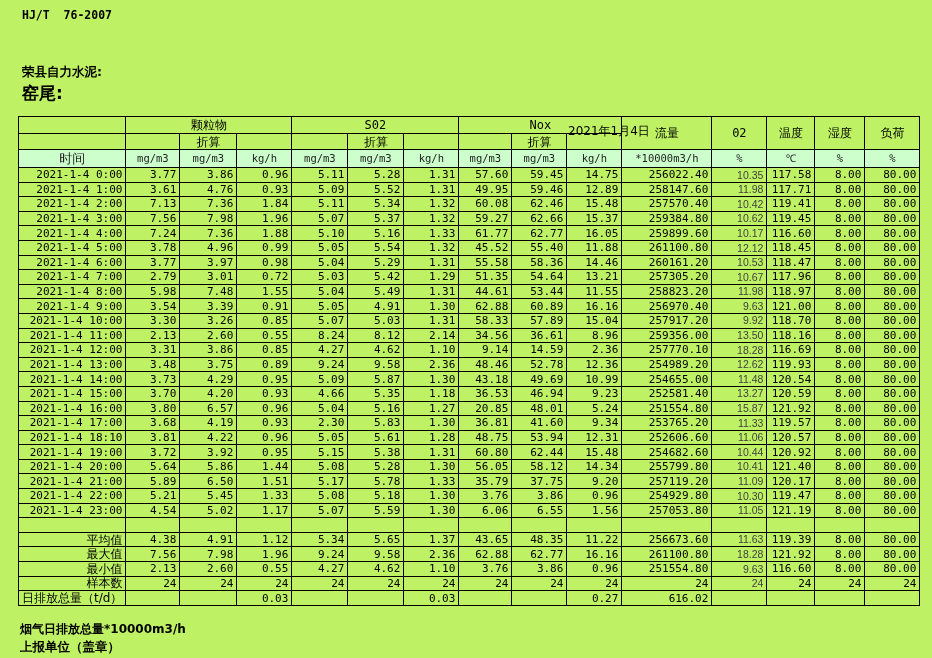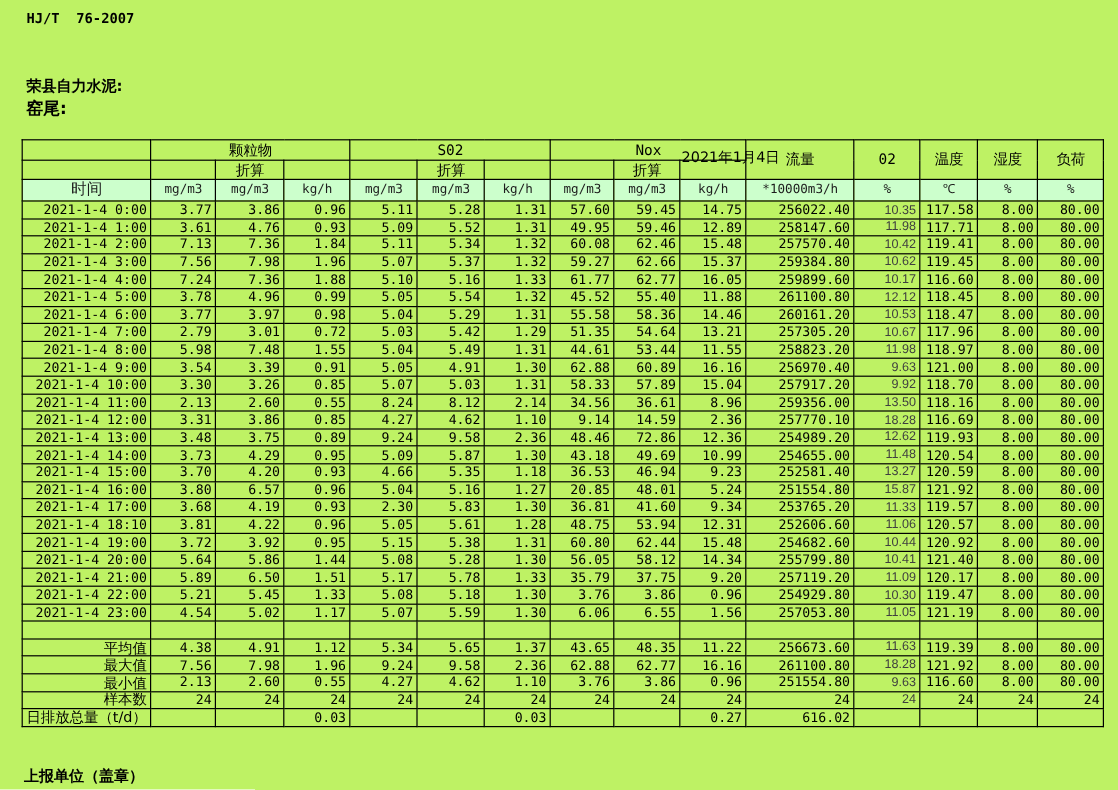--- a/index.html
+++ b/index.html
@@ -2,21 +2,21 @@
 <html><head>
 <meta charset="utf-8">
 <style>
   html,body{margin:0;padding:0;background:#fff;}
   #page{position:relative;width:932px;height:658px;background:#bef264;overflow:hidden;
         font-family:"DejaVu Sans","Liberation Sans",sans-serif;color:#000;}
   .abs{position:absolute;white-space:pre;}
   #std-no{left:22px;top:8px;font-family:"DejaVu Sans Mono",monospace;font-size:11.5px;font-weight:bold;}
   #title{left:205px;top:25px;font-size:17px;font-weight:bold;letter-spacing:0.5px;}
   #company{left:22px;top:64px;font-size:12.5px;font-weight:bold;}
-  #site{left:22px;top:82px;font-size:14px;font-weight:bold;}
+  #site{left:22px;top:82px;font-size:17px;font-weight:bold;}
   #date{left:568px;top:83px;font-size:12px;margin-top:40px;}
   #foot1{left:20px;top:621px;font-size:12px;font-weight:bold;}
   #foot2{left:20px;top:639px;font-size:12.5px;font-weight:bold;}
   #foot3{left:207px;top:639px;font-size:12.5px;font-weight:bold;margin-top:37px;}
 
   table.report{position:absolute;left:18px;top:116px;border-collapse:collapse;table-layout:fixed;}
   table.report td{border:1px solid #000;padding:0 3px;overflow:hidden;white-space:nowrap;
                   font-size:11px;line-height:1;vertical-align:middle;}
   tr.hr1 td{height:16px;text-align:center;font-size:12px;}
   tr.hr2 td{height:15px;text-align:center;font-size:12px;}
@@ -324,21 +324,21 @@
         </tr>
         <tr>
           <td class="tlabel">2021-1-4 13:00</td>
           <td>3.48</td>
           <td>3.75</td>
           <td>0.89</td>
           <td>9.24</td>
           <td>9.58</td>
           <td>2.36</td>
           <td>48.46</td>
-          <td>72.86</td>
+          <td>52.78</td>
           <td>12.36</td>
           <td>254989.20</td>
           <td class="o2cell">12.62</td>
           <td>119.93</td>
           <td>8.00</td>
           <td>80.00</td>
         </tr>
         <tr>
           <td class="tlabel">2021-1-4 14:00</td>
           <td>3.73</td>
@@ -607,15 +607,16 @@
           <td>0.27</td>
           <td>616.02</td>
           <td class="o2cell"></td>
           <td></td>
           <td></td>
           <td></td>
         </tr>
       </tbody>
   </table>
 
+  <div class="abs" id="foot1">烟气日排放总量*10000m3/h</div>
   <div class="abs" id="foot2">上报单位（盖章）</div>
   <div class="abs" id="foot3">单位</div>
 </div>
 
 </body></html>

